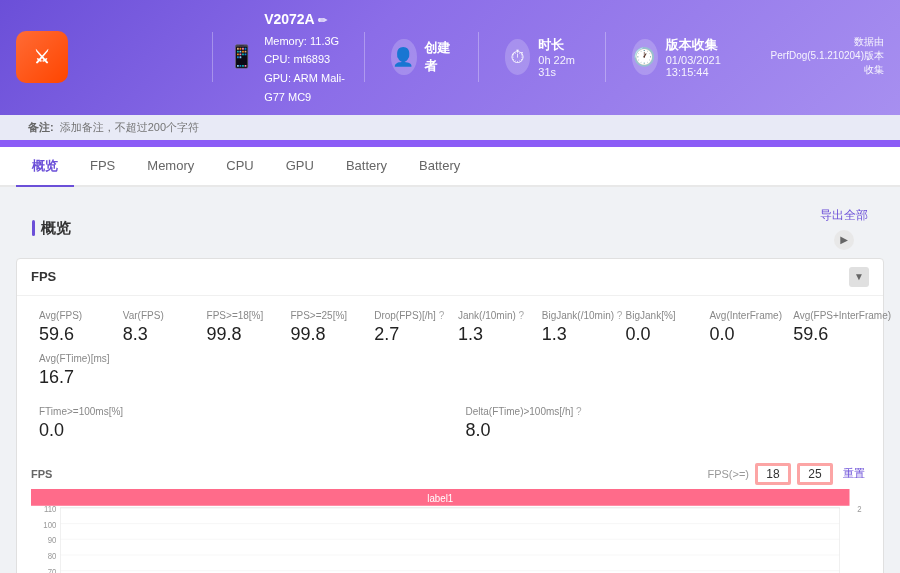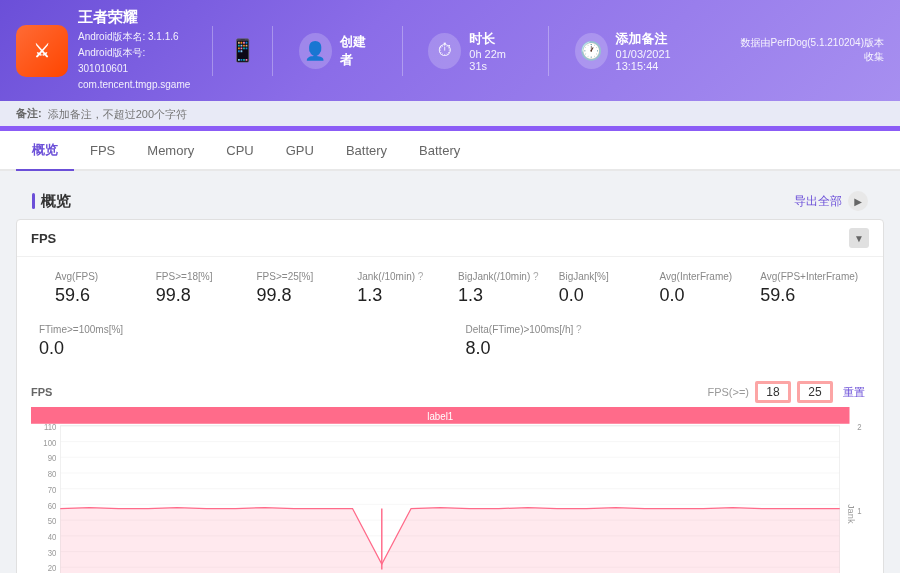--- a/index.html
+++ b/index.html
@@ -19,21 +19,21 @@
     .device-name { font-size: 14px; font-weight: bold; }
     .header-stat { display: flex; align-items: center; gap: 8px; color: white; padding: 0 10px; }
     .header-stat-icon { width: 36px; height: 36px; border-radius: 50%; background: rgba(255,255,255,0.2); display: flex; align-items: center; justify-content: center; font-size: 18px; }
     .header-stat-text { }
     .header-stat-label { font-size: 13px; font-weight: bold; }
     .header-stat-value { font-size: 11px; opacity: 0.9; }
     .header-right { margin-left: auto; color: white; font-size: 10px; text-align: right; opacity: 0.9; }
     .header-right .source { margin-bottom: 2px; }
 
     
-    .note-bar { background: #e8eaf6; padding: 5px 16px; display: flex; align-items: center; gap: 6px; font-size: 11px; color: #888; border-bottom: 5px solid #8b5cf6; }
+    .note-bar { background: #e8eaf6; padding: 5px 28px; display: flex; align-items: center; gap: 6px; font-size: 11px; color: #888; border-bottom: 7px solid #8b5cf6; }
     .note-label { color: #666; font-weight: bold; }
     .note-input { border: none; background: transparent; outline: none; color: #888; font-size: 11px; flex: 1; }
 
     
     .nav-tabs { background: white; display: flex; align-items: center; padding: 0 16px; border-bottom: 2px solid #e8e8e8; }
     .nav-tab { padding: 10px 16px; font-size: 13px; color: #666; cursor: pointer; border-bottom: 2px solid transparent; margin-bottom: -2px; }
     .nav-tab.active { color: #6b4fd8; border-bottom-color: #6b4fd8; font-weight: bold; }
 
     
     .content { padding: 12px 16px; }
@@ -45,21 +45,21 @@
     .export-btn { color: #6b4fd8; font-size: 12px; cursor: pointer; display: flex; align-items: center; gap: 4px; }
     .arrow-circle { width: 20px; height: 20px; border-radius: 50%; background: #e8e8e8; display: flex; align-items: center; justify-content: center; font-size: 10px; color: #666; cursor: pointer; }
 
     
     .fps-section { background: white; border: 1px solid #e0e0e0; border-radius: 4px; margin-bottom: 8px; }
     .fps-section-header { display: flex; align-items: center; justify-content: space-between; padding: 8px 14px; border-bottom: 1px solid #f0f0f0; }
     .fps-title { font-size: 13px; font-weight: bold; color: #333; }
     .collapse-btn { width: 20px; height: 20px; border-radius: 3px; background: #e0e0e0; display: flex; align-items: center; justify-content: center; font-size: 10px; color: #666; cursor: pointer; }
 
     
-    .stats-grid { display: flex; flex-wrap: wrap; padding: 10px 30px 6px; gap: 0; }
+    .stats-grid { display: flex; flex-wrap: wrap; padding: 10px 14px 6px; gap: 0; }
     .stat-item { flex: 1; min-width: 80px; padding: 4px 8px; }
     .stat-label { font-size: 10px; color: #888; margin-bottom: 3px; white-space: nowrap; }
     .stat-value { font-size: 18px; font-weight: normal; color: #222; }
     .stat-question { color: #aaa; font-size: 10px; cursor: pointer; }
 
     .stats-row2 { display: flex; padding: 4px 14px 10px; gap: 15px; }
     .stat-item-sm { padding: 4px 8px; min-width: 100px; }
 
     
     .chart-container { padding: 8px 14px; }
@@ -75,32 +75,35 @@
     .chart-svg-wrap svg { width: 100%; height: 100%; }
   </style>
 </head>
 <body>
 
 <div class="header">
   <div class="game-info">
     <div class="game-icon">
       <span>⚔</span>
     </div>
-    <div class="game-text">
-      <div class="game-title">王者荣耀</div>
-      <div class="game-sub">Android版本名: 3.1.1.6</div>
-      <div class="game-sub">Android版本号: 301010601</div>
-      <div class="game-sub">com.tencent.tmgp.sgame</div>
-    </div>
   </div>
 
   <div class="divider-v"></div>
 
   <div class="device-info">
     <div class="device-icon">📱</div>
+    <div class="device-text">
+      <div class="device-name">
+        <span>V2072A</span>
+        <span style="font-size:11px; opacity:0.8;"> ✏</span>
+      </div>
+      <div>Memory: 11.3G</div>
+      <div>CPU: mt6893</div>
+      <div>GPU: ARM Mali-G77 MC9</div>
+    </div>
   </div>
 
   <div class="divider-v"></div>
 
   <div class="header-stat">
     <div class="header-stat-icon">👤</div>
     <div class="header-stat-text">
       <div class="header-stat-label">创建者</div>
       <div class="header-stat-value"></div>
     </div>
@@ -114,21 +117,21 @@
       <div class="header-stat-label">时长</div>
       <div class="header-stat-value">0h 22m 31s</div>
     </div>
   </div>
 
   <div class="divider-v"></div>
 
   <div class="header-stat">
     <div class="header-stat-icon">🕐</div>
     <div class="header-stat-text">
-      <div class="header-stat-label">添加备注</div>
+      <div class="header-stat-label">版本收集</div>
       <div class="header-stat-value">01/03/2021 13:15:44</div>
     </div>
   </div>
 
   <div class="header-right">
     <div class="source">数据由PerfDog(5.1.210204)版本收集</div>
   </div>
 </div>
 
 <div class="note-bar">
@@ -143,64 +146,76 @@
   <div class="nav-tab">CPU</div>
   <div class="nav-tab">GPU</div>
   <div class="nav-tab">Battery</div>
   <div class="nav-tab">Battery</div>
 </div>
 
 <div class="content">
 
   <div class="overview-header">
     <div class="overview-title">概览</div>
-    <div style="display:flex; align-items:center; gap:6px;">
+    <div style="display:flex; align-items:center; gap:6px;flex-direction:column;">
       <span class="export-btn">导出全部</span>
       <div class="arrow-circle">▶</div>
     </div>
   </div>
 
   <div class="fps-section">
     <div class="fps-section-header">
       <span class="fps-title">FPS</span>
       <div class="collapse-btn">▼</div>
     </div>
 
     <div class="stats-grid">
       <div class="stat-item">
         <div class="stat-label">Avg(FPS)</div>
         <div class="stat-value">59.6</div>
       </div>
       <div class="stat-item">
+        <div class="stat-label">Var(FPS)</div>
+        <div class="stat-value">8.3</div>
+      </div>
+      <div class="stat-item">
         <div class="stat-label">FPS&gt;=18[%]</div>
         <div class="stat-value">99.8</div>
       </div>
       <div class="stat-item">
         <div class="stat-label">FPS&gt;=25[%]</div>
         <div class="stat-value">99.8</div>
       </div>
       <div class="stat-item">
+        <div class="stat-label">Drop(FPS)[/h] <span class="stat-question">?</span></div>
+        <div class="stat-value">2.7</div>
+      </div>
+      <div class="stat-item">
         <div class="stat-label">Jank(/10min) <span class="stat-question">?</span></div>
         <div class="stat-value">1.3</div>
       </div>
       <div class="stat-item">
         <div class="stat-label">BigJank(/10min) <span class="stat-question">?</span></div>
         <div class="stat-value">1.3</div>
       </div>
       <div class="stat-item">
         <div class="stat-label">BigJank[%]</div>
         <div class="stat-value">0.0</div>
       </div>
       <div class="stat-item">
         <div class="stat-label">Avg(InterFrame)</div>
         <div class="stat-value">0.0</div>
       </div>
       <div class="stat-item">
         <div class="stat-label">Avg(FPS+InterFrame)</div>
         <div class="stat-value">59.6</div>
+      </div>
+      <div class="stat-item">
+        <div class="stat-label">Avg(FTime)[ms]</div>
+        <div class="stat-value">16.7</div>
       </div>
     </div>
 
     <div class="stats-row2">
       <div class="stat-item-sm stat-item">
         <div class="stat-label">FTime&gt;=100ms[%]</div>
         <div class="stat-value">0.0</div>
       </div>
       <div class="stat-item-sm stat-item">
         <div class="stat-label">Delta(FTime)&gt;100ms[/h] <span class="stat-question">?</span></div>

